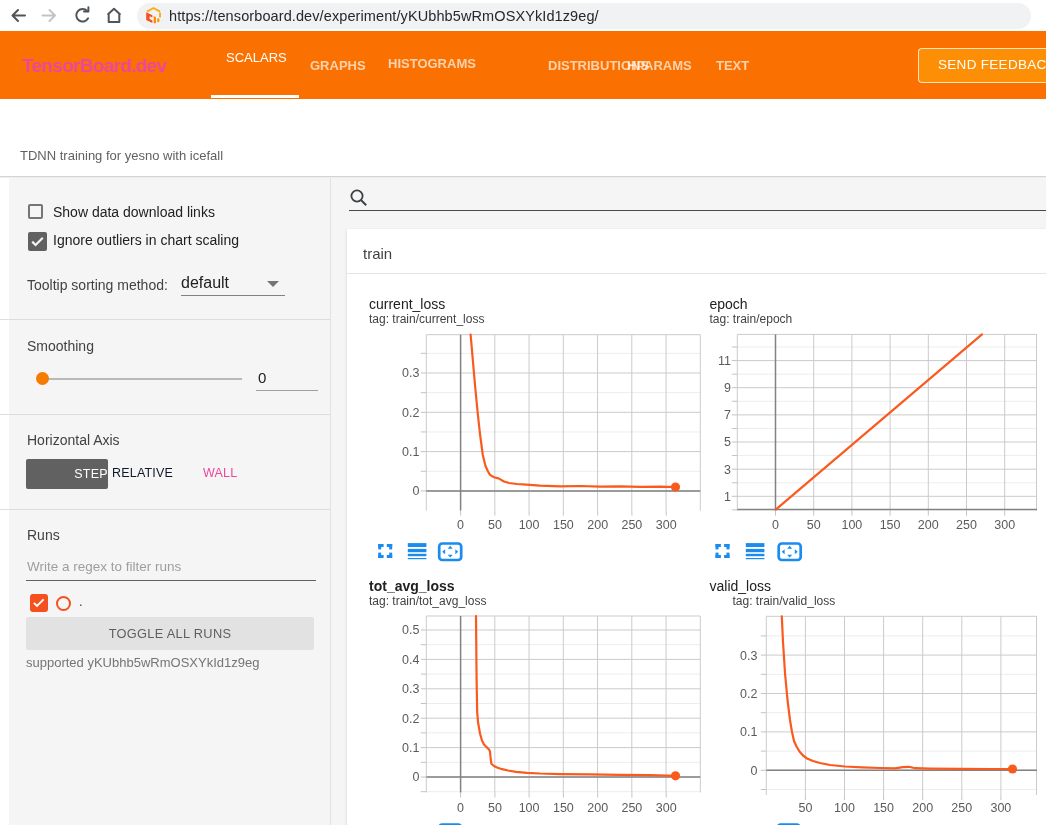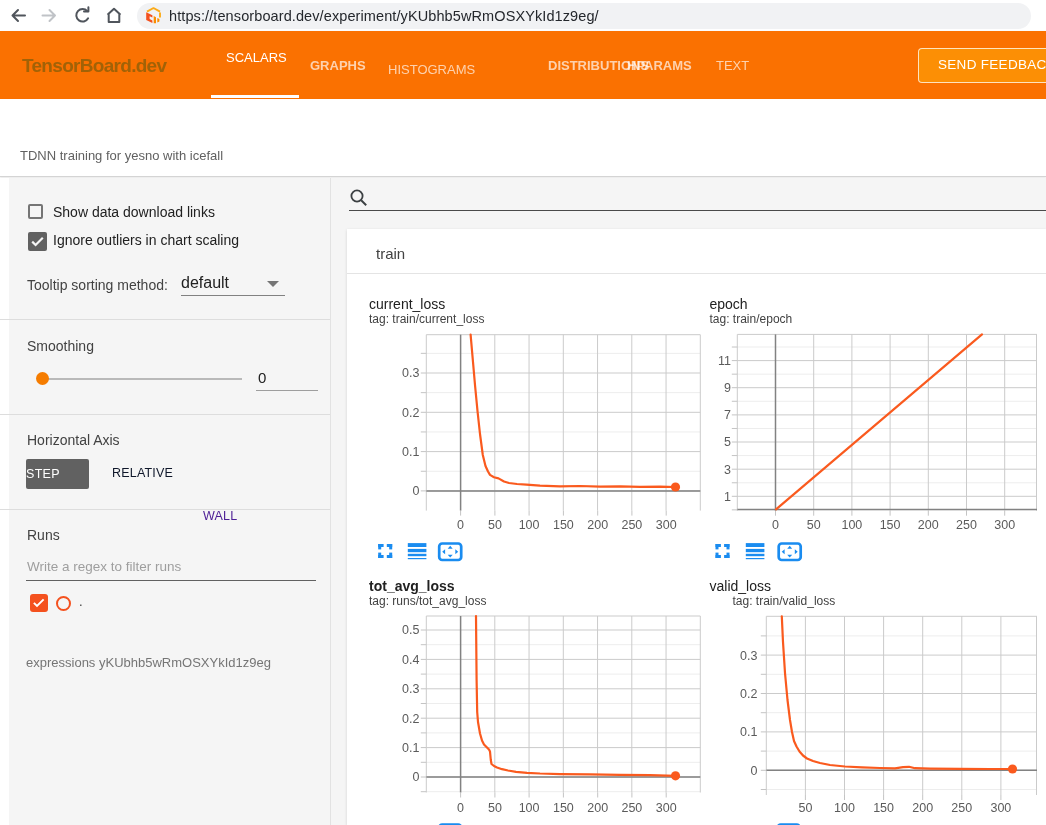--- a/index.html
+++ b/index.html
@@ -37,27 +37,27 @@
   <svg class="abs" style="left:145px;top:6px;" width="17" height="19" viewBox="0 0 17 19">
     <path d="M2 5.6 L8.5 2 L15 5.6" fill="none" stroke="#fbab18" stroke-width="1.9" stroke-linejoin="bevel"></path>
     <path d="M15 6.5 V11.5" fill="none" stroke="#fbab18" stroke-width="1.9"></path>
     <path d="M1.2 6.2 L7.4 9.3 V11.6 L4.6 10.2 V13 L7.4 14.4 V17 L1.2 13.9 Z" fill="#f4511e"></path>
     <path d="M8.7 10.1 L11 11.2 V17.2 L8.7 17.2 Z" fill="#fb8c00"></path>
     <path d="M12.3 11.9 L14.4 12.9 V15.5 L12.3 16.6 Z" fill="#fb8c00"></path>
   </svg>
   <div class="abs" style="left:169px;top:5px;width:860px;height:22px;font-size:14.5px;color:#24272c;line-height:22px;letter-spacing:0.1px;">https://tensorboard.dev/experiment/yKUbhb5wRmOSXYkId1z9eg/</div>
 
   <div class="abs" style="left:0;top:31px;width:1046px;height:68px;background:#fa7101;box-shadow:0 2px 3px rgba(0,0,0,0.25);"></div>
-  <div class="abs" style="left:22px;top:55px;font-size:19px;font-weight:bold;color:#a16207;letter-spacing:-0.7px;">TensorBoard.dev</div>
+  <div class="abs" style="left:22px;top:55px;font-size:19px;font-weight:bold;color:#ec4899;letter-spacing:-0.7px;">TensorBoard.dev</div>
   <div class="abs" style="left:226px;top:50px;font-size:13px;font-weight:normal;color:#fff;">SCALARS</div>
   <div class="abs" style="left:310px;top:58px;font-size:13px;font-weight:bold;color:rgba(255,255,255,0.68);">GRAPHS</div>
-  <div class="abs" style="left:388px;top:62px;font-size:13px;font-weight:normal;color:rgba(255,255,255,0.68);">HISTOGRAMS</div>
+  <div class="abs" style="left:388px;top:56px;font-size:13px;font-weight:bold;color:rgba(255,255,255,0.68);">HISTOGRAMS</div>
   <div class="abs" style="left:500px;top:58px;font-size:13px;font-weight:bold;color:rgba(255,255,255,0.68);padding-left:48px;">DISTRIBUTIONS</div>
   <div class="abs" style="left:627px;top:58px;font-size:13px;font-weight:bold;color:rgba(255,255,255,0.68);">HPARAMS</div>
-  <div class="abs" style="left:716px;top:58px;font-size:13px;font-weight:normal;color:rgba(255,255,255,0.68);">TEXT</div>
+  <div class="abs" style="left:716px;top:58px;font-size:13px;font-weight:bold;color:rgba(255,255,255,0.68);">TEXT</div>
   <div class="abs" style="left:211px;top:95px;width:88px;height:3px;background:#fff;"></div>
   <div class="abs" style="left:918px;top:48px;width:140px;height:35px;background:#fc8f05;border:1.5px solid rgba(255,255,255,0.75);border-radius:4px;color:#fff;font-size:13.5px;line-height:31px;text-align:left;padding-left:19px;letter-spacing:0.3px;white-space:nowrap;">SEND FEEDBACK</div>
 
   <div class="abs" style="left:0;top:99px;width:1046px;height:78px;background:#fff;border-bottom:1px solid #d4d4d4;box-shadow:0 1px 2px rgba(0,0,0,0.10);"></div>
   <div class="abs" style="left:20px;top:148px;font-size:13px;color:#616161;">TDNN training for yesno with icefall</div>
 
   <div class="abs" style="left:0;top:178px;width:1046px;height:647px;background:#f5f5f5;"></div>
 
   <div class="abs" style="left:0;top:178px;width:9px;height:647px;background:#fff;"></div>
   <div class="abs" style="left:330px;top:178px;width:1px;height:647px;background:#e2e2e2;"></div>
@@ -82,53 +82,54 @@
 
   <div class="abs" style="left:27px;top:338px;font-size:14px;color:#424242;">Smoothing</div>
   <div class="abs" style="left:42px;top:377.5px;width:200px;height:2px;background:#b9b9b9;"></div>
   <div class="abs" style="left:36px;top:372px;width:13px;height:13px;border-radius:50%;background:#f57c00;"></div>
   <div class="abs" style="left:258px;top:369px;font-size:15px;color:#212121;">0</div>
   <div class="abs" style="left:256px;top:390px;width:62px;height:1px;background:#9e9e9e;"></div>
 
   <div class="abs" style="left:0px;top:414px;width:330px;height:1px;background:#ddd;"></div>
 
   <div class="abs" style="left:27px;top:432px;font-size:14px;color:#424242;">Horizontal Axis</div>
-  <div class="abs" style="left:26px;top:459px;width:63px;height:30px;background:#616161;border-radius:2px;color:#fff;font-size:12.5px;line-height:30px;text-align:left;letter-spacing:0.3px;">STEP</div>
+  <div class="abs" style="left:26px;top:459px;width:82px;height:30px;background:#616161;border-radius:2px;color:#fff;font-size:12.5px;line-height:30px;text-align:right;letter-spacing:0.3px;">STEP</div>
   <div class="abs" style="left:112px;top:466px;font-size:12.5px;color:#0f172a;letter-spacing:0.2px;">RELATIVE</div>
-  <div class="abs" style="left:203px;top:466px;font-size:12.5px;color:#4c1d95;letter-spacing:0.2px;margin-top:43px;">WALL</div>
+  <div class="abs" style="left:203px;top:466px;font-size:12.5px;color:#ec4899;letter-spacing:0.2px;">WALL</div>
 
   <div class="abs" style="left:0px;top:509px;width:330px;height:1px;background:#ddd;"></div>
 
   <div class="abs" style="left:27px;top:527px;font-size:14px;color:#424242;">Runs</div>
   <div class="abs" style="left:27px;top:559px;font-size:13.5px;color:#9e9e9e;">Write a regex to filter runs</div>
   <div class="abs" style="left:26px;top:580px;width:290px;height:1px;background:#616161;"></div>
 
   <div class="abs" style="left:30px;top:594px;width:17.5px;height:17.5px;background:#f4511e;border-radius:3px;"></div>
   <svg class="abs" style="left:30px;top:594px;" width="17.5" height="17.5" viewBox="0 0 19 19">
       <path d="M4.2 9.6 l3.4 3.4 7.2-7.2" stroke="#fff" stroke-width="2.1" fill="none"></path>
     </svg>
   <div class="abs" style="left:55.5px;top:595.5px;width:15.5px;height:15.5px;border:2px solid #f4511e;border-radius:50%;"></div>
   <div class="abs" style="left:79px;top:594px;font-size:13px;color:#424242;">.</div>
 
-  <div class="abs" style="left:26px;top:655px;font-size:13px;color:#757575;">expressions yKUbhb5wRmOSXYkId1z9eg</div>
+  <div class="abs" style="left:26px;top:617px;width:288px;height:33px;background:#e2e2e2;border-radius:2px;color:#5f5f5f;font-size:12.8px;line-height:33px;text-align:center;letter-spacing:0.3px;">TOGGLE ALL RUNS</div>
+  <div class="abs" style="left:26px;top:655px;font-size:13px;color:#757575;">supported yKUbhb5wRmOSXYkId1z9eg</div>
 
   <svg class="abs" style="left:349px;top:188px;" width="20" height="20" viewBox="0 0 20 20">
       <circle cx="8" cy="8" r="5.6" fill="none" stroke="#3c4043" stroke-width="1.8"></circle>
       <line x1="12.2" y1="12.2" x2="17.2" y2="17.2" stroke="#3c4043" stroke-width="2"></line>
     </svg>
   <div class="abs" style="left:349px;top:210px;width:697px;height:1px;background:#4a4a4a;"></div>
   <div class="abs" style="left:347px;top:229px;width:699px;height:596px;background:#fff;box-shadow:0 1px 3px rgba(0,0,0,0.14);"></div>
-  <div class="abs" style="left:363px;top:245px;font-size:15px;color:#424242;margin-left:13px;">train</div>
+  <div class="abs" style="left:363px;top:245px;font-size:15px;color:#424242;">train</div>
   <div class="abs" style="left:347px;top:273px;width:699px;height:1px;background:#e4e4e4;"></div>
   <div class="abs" style="left:369px;top:296px;font-size:14px;color:#212121;">current_loss</div>
   <div class="abs" style="left:369px;top:311.5px;font-size:12px;color:#424242;">tag: train/current_loss</div>
   <div class="abs" style="left:709.5px;top:296px;font-size:14px;color:#212121;">epoch</div>
   <div class="abs" style="left:709.5px;top:311.5px;font-size:12px;color:#424242;">tag: train/epoch</div>
   <div class="abs" style="left:369px;top:578px;font-size:14px;color:#212121;font-weight:bold;">tot_avg_loss</div>
-  <div class="abs" style="left:369px;top:593.5px;font-size:12px;color:#424242;">tag: runs/tot_avg_loss</div>
+  <div class="abs" style="left:369px;top:593.5px;font-size:12px;color:#424242;">tag: train/tot_avg_loss</div>
   <div class="abs" style="left:709.5px;top:578px;font-size:14px;color:#212121;">valid_loss</div>
   <div class="abs" style="left:709.5px;top:593.5px;font-size:12px;color:#424242;padding-left:23px;">tag: train/valid_loss</div>
   <svg class="abs" style="left:390px;top:330px;" width="325" height="208" viewBox="390 330 325 208">
       <line x1="426.30" y1="353.35" x2="700.30" y2="353.35" stroke="#ededed" stroke-width="1"></line>
       <line x1="426.30" y1="392.65" x2="700.30" y2="392.65" stroke="#ededed" stroke-width="1"></line>
       <line x1="426.30" y1="431.95" x2="700.30" y2="431.95" stroke="#ededed" stroke-width="1"></line>
       <line x1="426.30" y1="471.25" x2="700.30" y2="471.25" stroke="#ededed" stroke-width="1"></line>
       <line x1="426.30" y1="334.70" x2="700.30" y2="334.70" stroke="#cbcbcb" stroke-width="1"></line>
       <line x1="426.30" y1="373.00" x2="700.30" y2="373.00" stroke="#cbcbcb" stroke-width="1"></line>
       <line x1="426.30" y1="412.30" x2="700.30" y2="412.30" stroke="#cbcbcb" stroke-width="1"></line>

